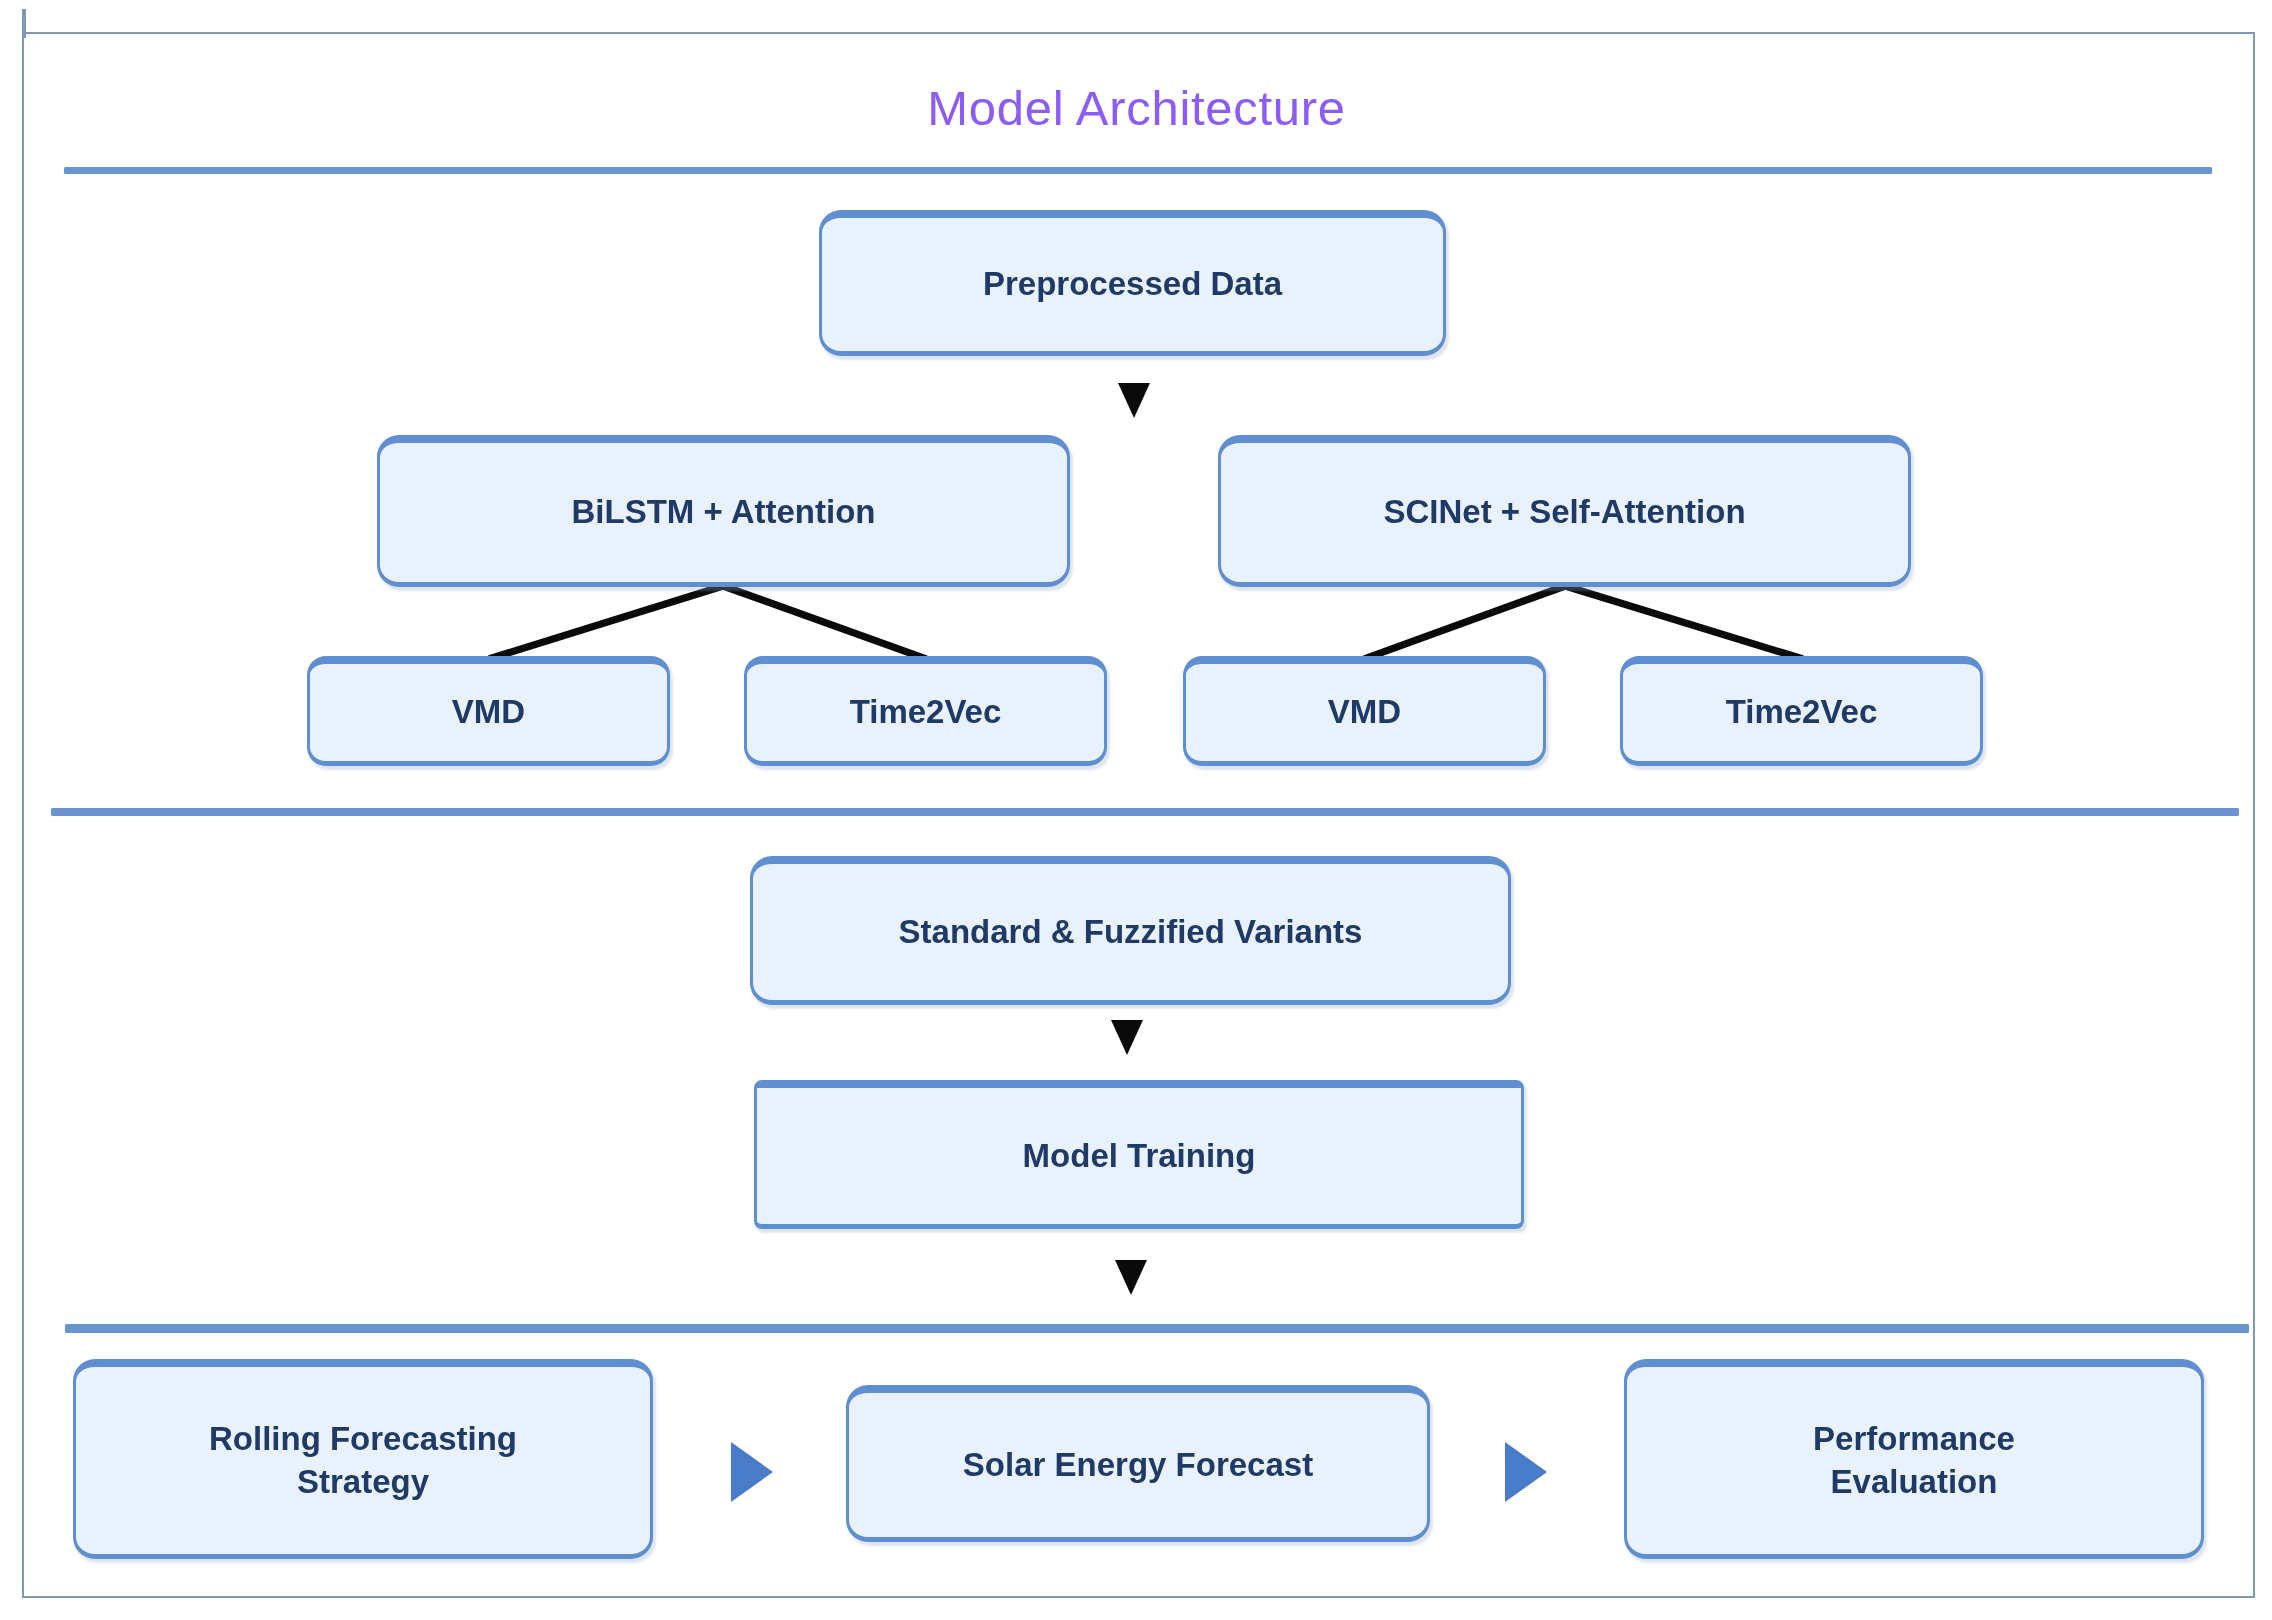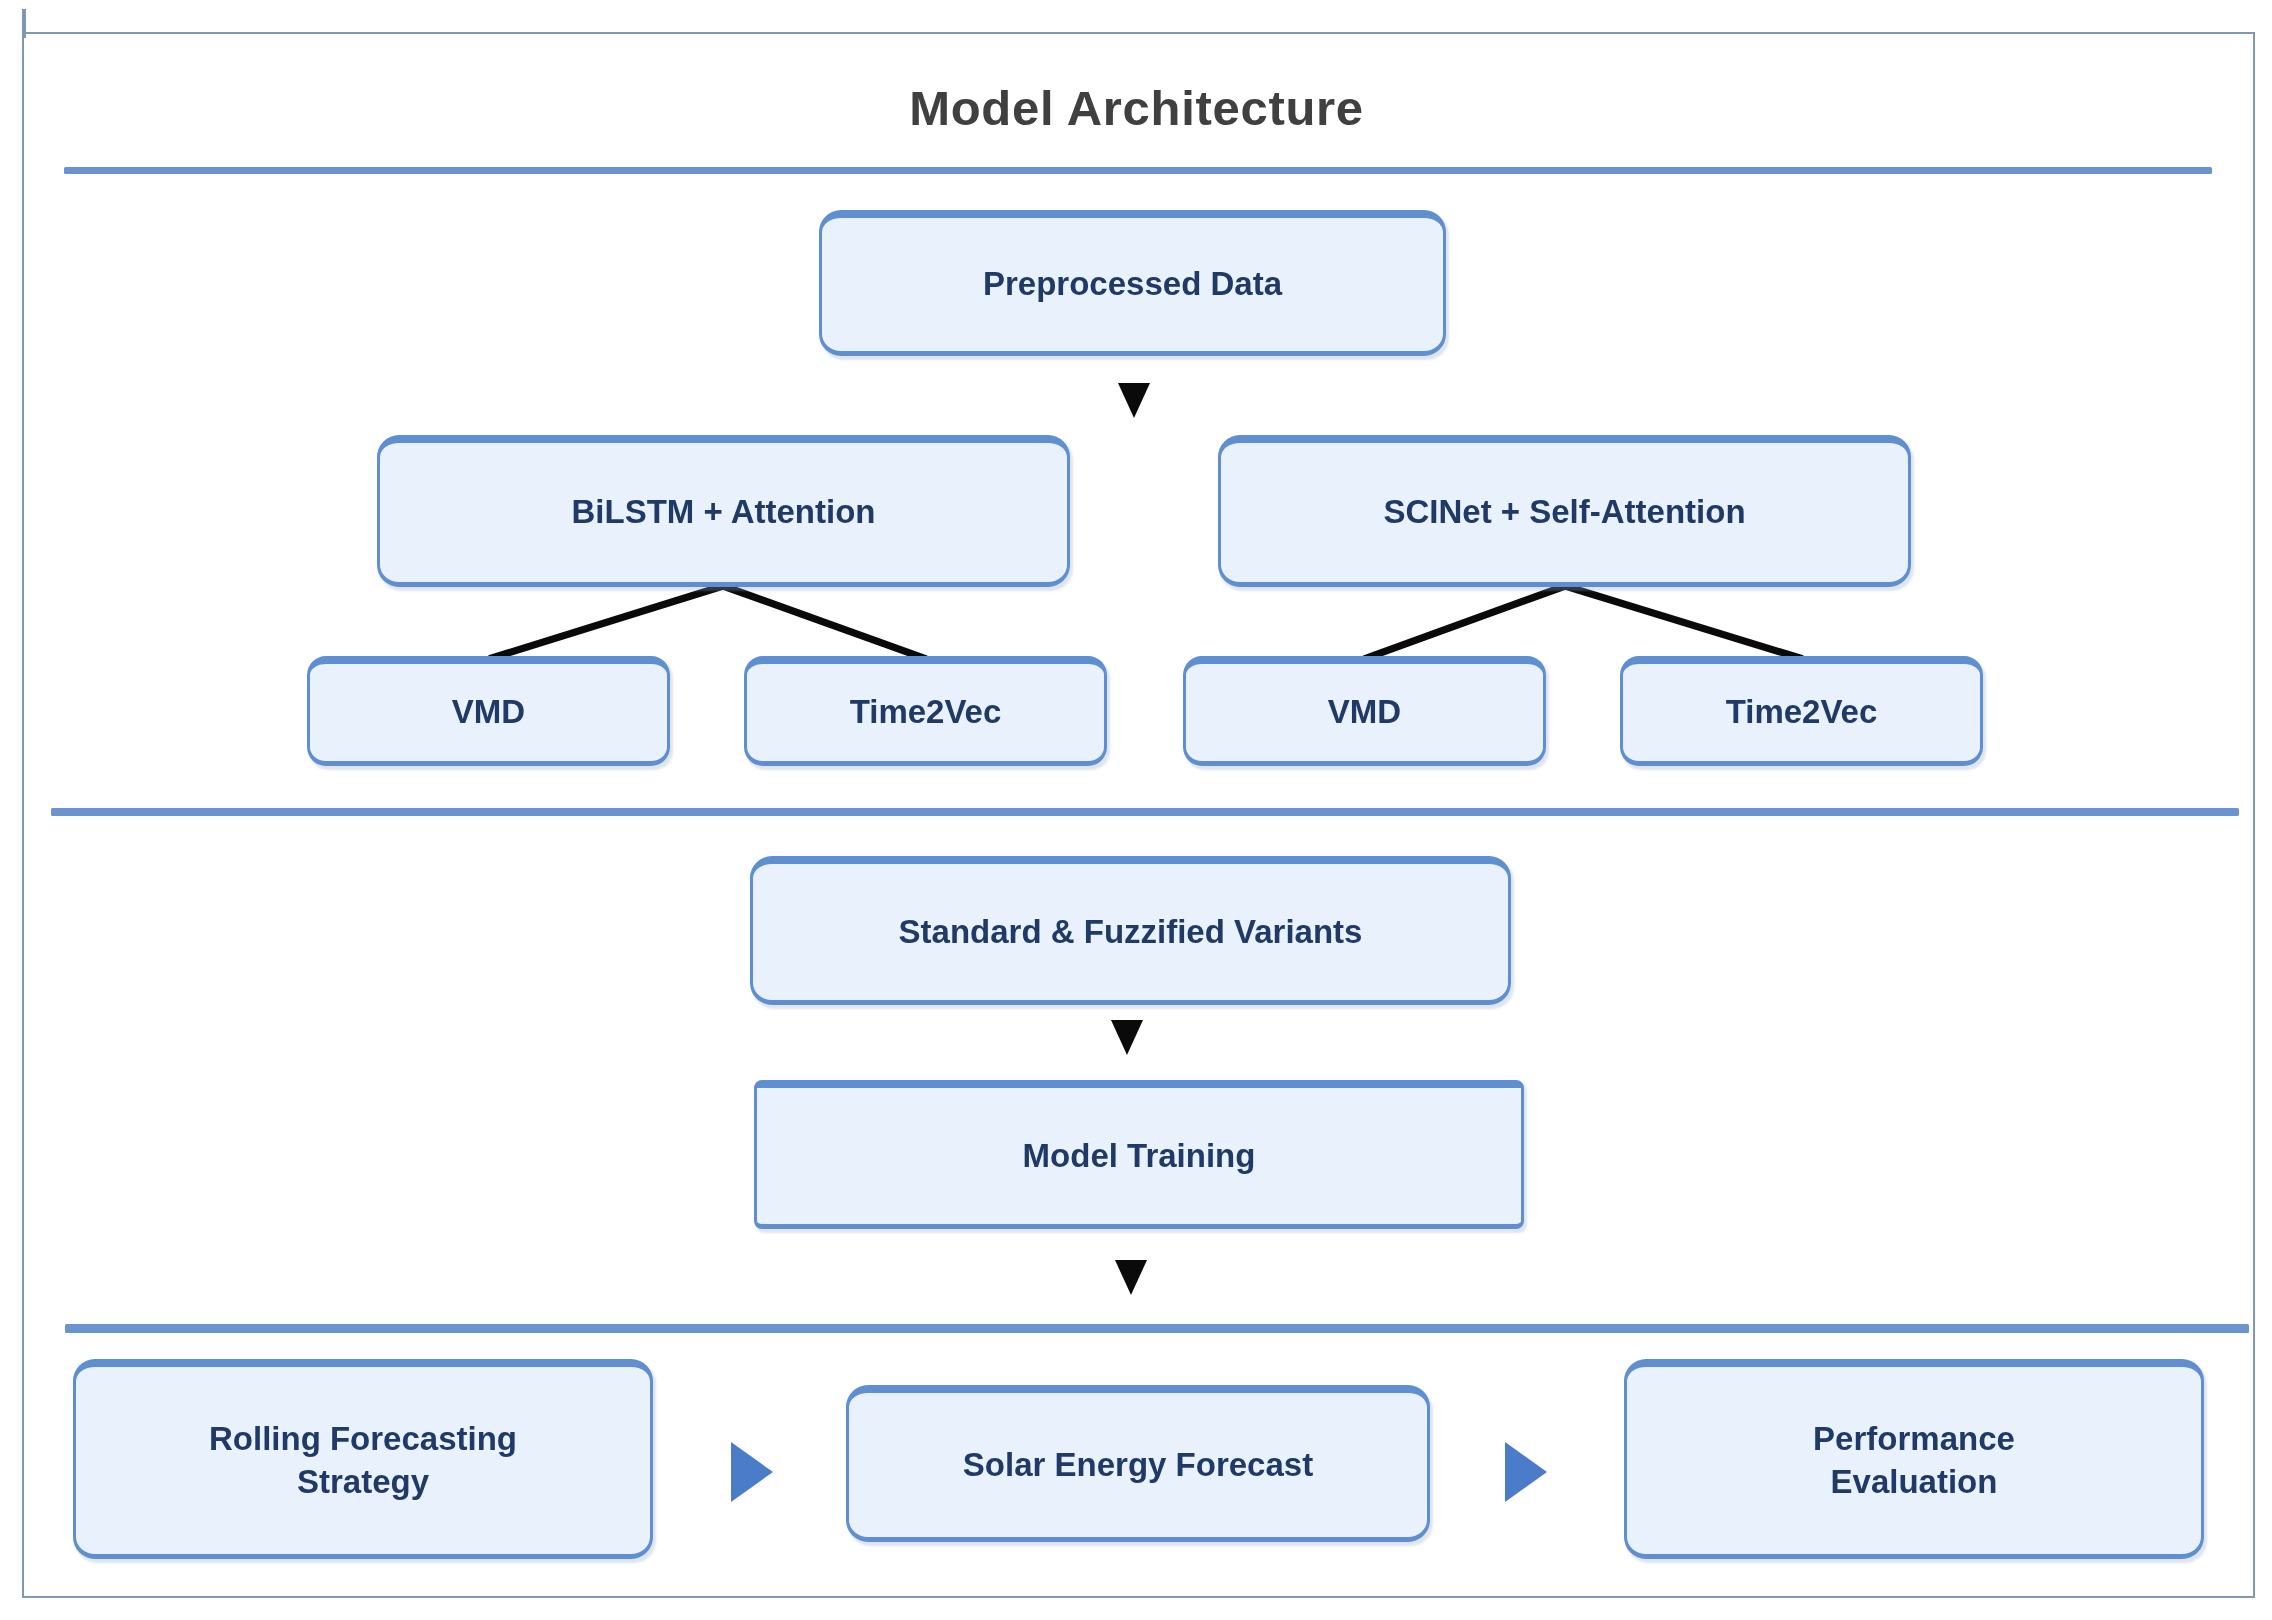--- a/index.html
+++ b/index.html
@@ -14,21 +14,21 @@
   .outer-frame{
     position:absolute;left:22px;top:32px;width:2233px;height:1566px;
     border:2.9px solid #7f99b5;box-sizing:border-box;background:transparent;
   }
   .frame-tick{
     position:absolute;left:22px;top:8.7px;width:3.6px;height:29px;background:#7f99b5;
   }
   
   .title{
     position:absolute;left:0;top:80px;width:2273px;text-align:center;
-    font-size:49px;font-weight:bold;color:#404040;letter-spacing:0.7px;
+    font-size:49px;font-weight:normal;color:#8b5cf6;letter-spacing:0.7px;
   }
   .rule{
     position:absolute;background:#6a94cf;border-radius:1.5px;
   }
   .rule-title{left:64px;top:167px;width:2148px;height:6.5px;}
   .rule-mid{left:51px;top:808px;width:2188px;height:8px;}
   .rule-bottom{left:65px;top:1324px;width:2184px;height:8.7px;}
   
   .box{
     position:absolute;box-sizing:border-box;

